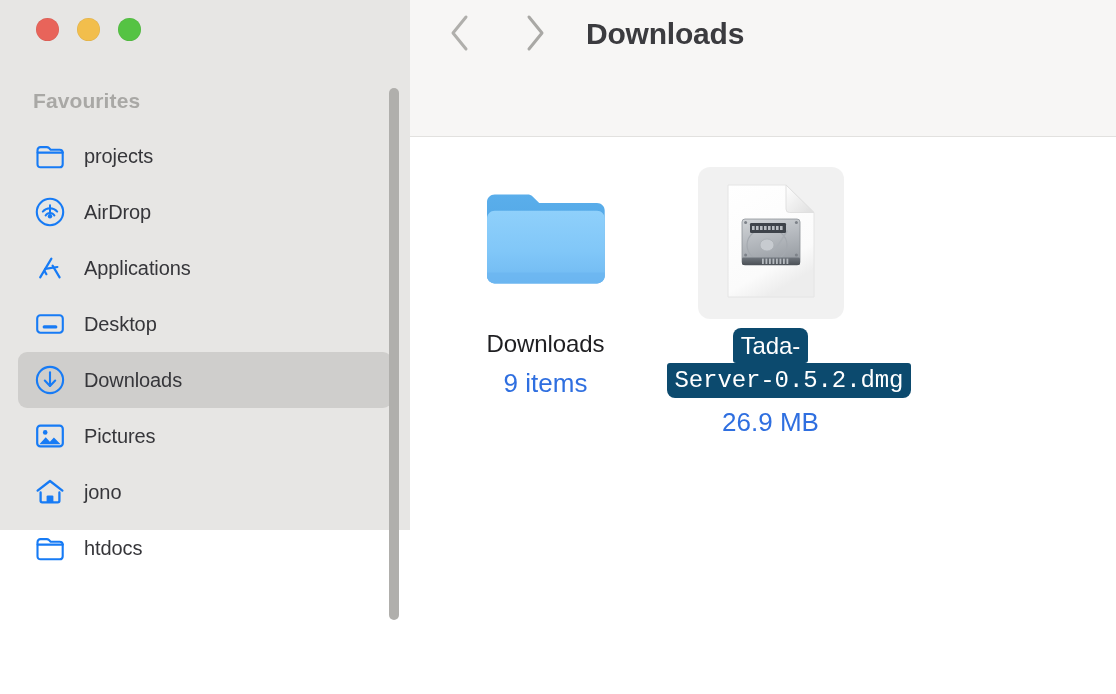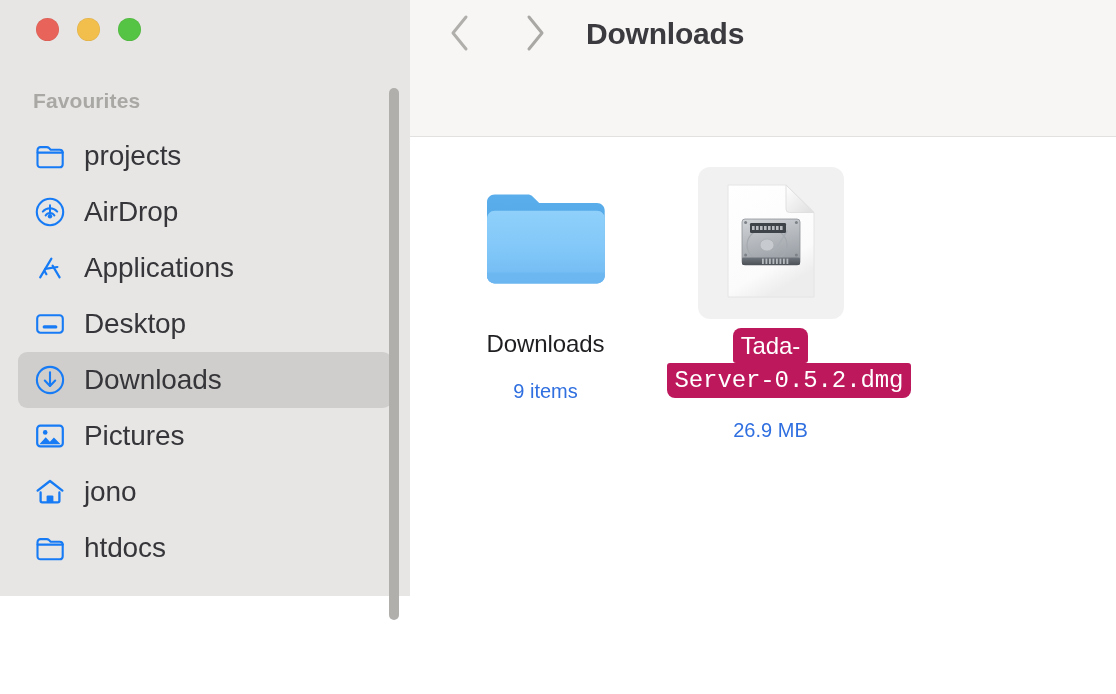--- a/index.html
+++ b/index.html
@@ -17,21 +17,21 @@
     width: 1116px;
     height: 694px;
     display: flex;
     background: #ffffff;
   }
 
   
   #sidebar {
     position: relative;
     width: 410px;
-    height: 596px;
+    height: 530px;
     background: #e7e6e4;
     flex: 0 0 410px;
   }
 
   #traffic-lights {
     position: absolute;
     top: 18px;
     left: 36px;
     display: flex;
     gap: 18px;
@@ -81,21 +81,21 @@
     height: 34px;
     flex: 0 0 34px;
     display: flex;
     align-items: center;
     justify-content: center;
     margin-right: 17px;
   }
   .si-icon svg { display: block; }
 
   .si-label {
-    font-size: 28px;
+    font-size: 20px;
     color: #36363a;
     letter-spacing: -0.1px;
     line-height: 1;
     white-space: nowrap;
   }
 
   
   #sidebar-scrollbar-track {
     position: absolute;
     top: 0;
@@ -200,33 +200,33 @@
     line-height: 31px;
     letter-spacing: -0.1px;
   }
   .file-name.selected-name {
     color: #ffffff;
     max-width: 208px;
   }
   .file-name.selected-name .nm-line {
     display: table;
     margin: 0 auto;
-    background: #be185d;
+    background: #0c4a6e;
     border-radius: 8px;
     padding: 2px 8px;
     white-space: nowrap;
   }
   .file-name.selected-name .nm-line:first-child { border-bottom-left-radius: 3px; border-bottom-right-radius: 3px;}
   .file-name.selected-name .nm-line:last-child { border-top-left-radius: 3px; border-top-right-radius: 3px; font-family: Liberation Mono, monospace;}
 
   .file-meta {
-    font-size: 20px;
+    font-size: 26px;
     color: #2f6fe0;
     text-align: left;
-    margin-top: 19px;
+    margin-top: 11px;
     line-height: 26px;
   }
 </style>
 </head>
 <body>
 
 <div id="finder-window">
 
   <aside id="sidebar">
 

